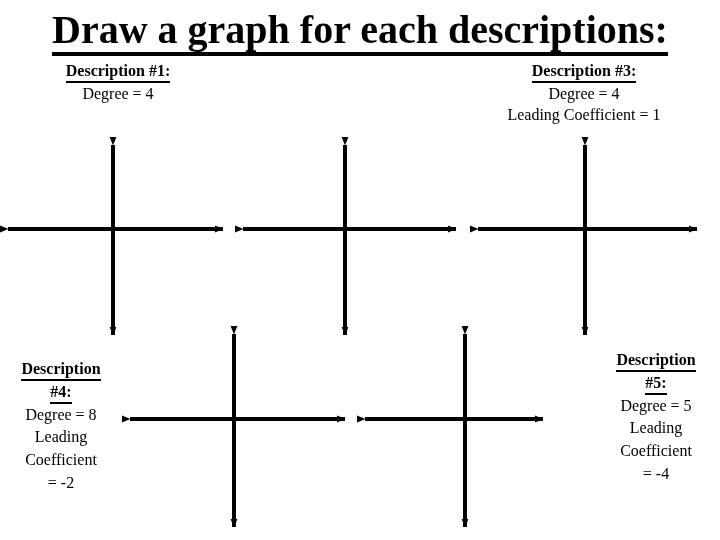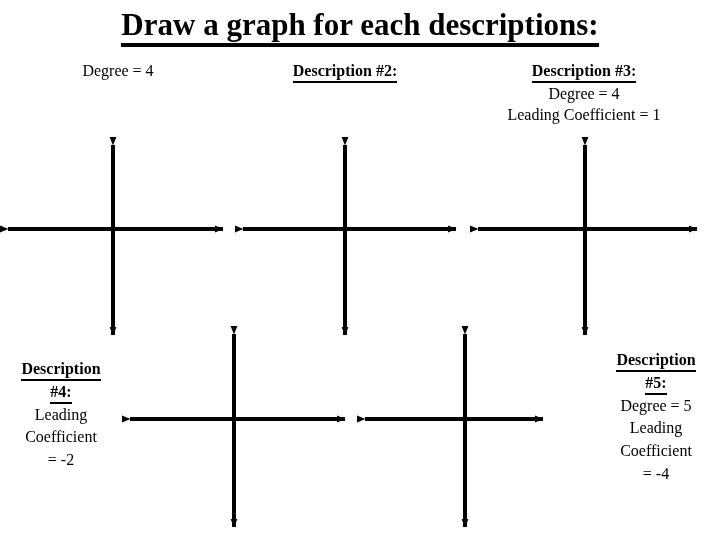--- a/index.html
+++ b/index.html
@@ -20,21 +20,21 @@
     overflow: hidden;
   }
 
   
   .slide-title {
     position: absolute;
     left: 0;
     top: 9px;
     width: 720px;
     text-align: center;
-    font-size: 31px;
+    font-size: 40px;
     font-weight: bold;
     line-height: 1.05;
     letter-spacing: 0px;
     white-space: nowrap;
   }
   .slide-title .tx {
     display: inline-block;
     border-bottom: 4px solid #000;
     padding-bottom: 1px;
   }
@@ -78,36 +78,37 @@
 </head>
 <body>
 
 <div id="slide">
 
   <div class="slide-title">
     <span class="tx">Draw a graph for each descriptions:</span>
   </div>
 
   <div class="desc desc-top" id="desc-1">
+    <span class="ln"><span class="hdr">Description #1:</span></span>
     <span class="ln">Degree = 4</span>
   </div>
 
   <div class="desc desc-top" id="desc-2">
-    <span class="ln"><span class="hdr">Description #2:</span></span>
   </div>
 
   <div class="desc desc-top" id="desc-3">
     <span class="ln"><span class="hdr">Description #3:</span></span>
     <span class="ln">Degree = 4</span>
     <span class="ln">Leading Coefficient = 1</span>
   </div>
 
   <div class="desc desc-side" id="desc-4">
     <span class="ln"><span class="hdr">Description</span></span>
     <span class="ln"><span class="hdr">#4:</span></span>
+    <span class="ln">Degree = 8</span>
     <span class="ln">Leading</span>
     <span class="ln">Coefficient</span>
     <span class="ln">= -2</span>
   </div>
 
   <div class="desc desc-side" id="desc-5">
     <span class="ln"><span class="hdr">Description</span></span>
     <span class="ln"><span class="hdr">#5:</span></span>
     <span class="ln">Degree = 5</span>
     <span class="ln">Leading</span>

